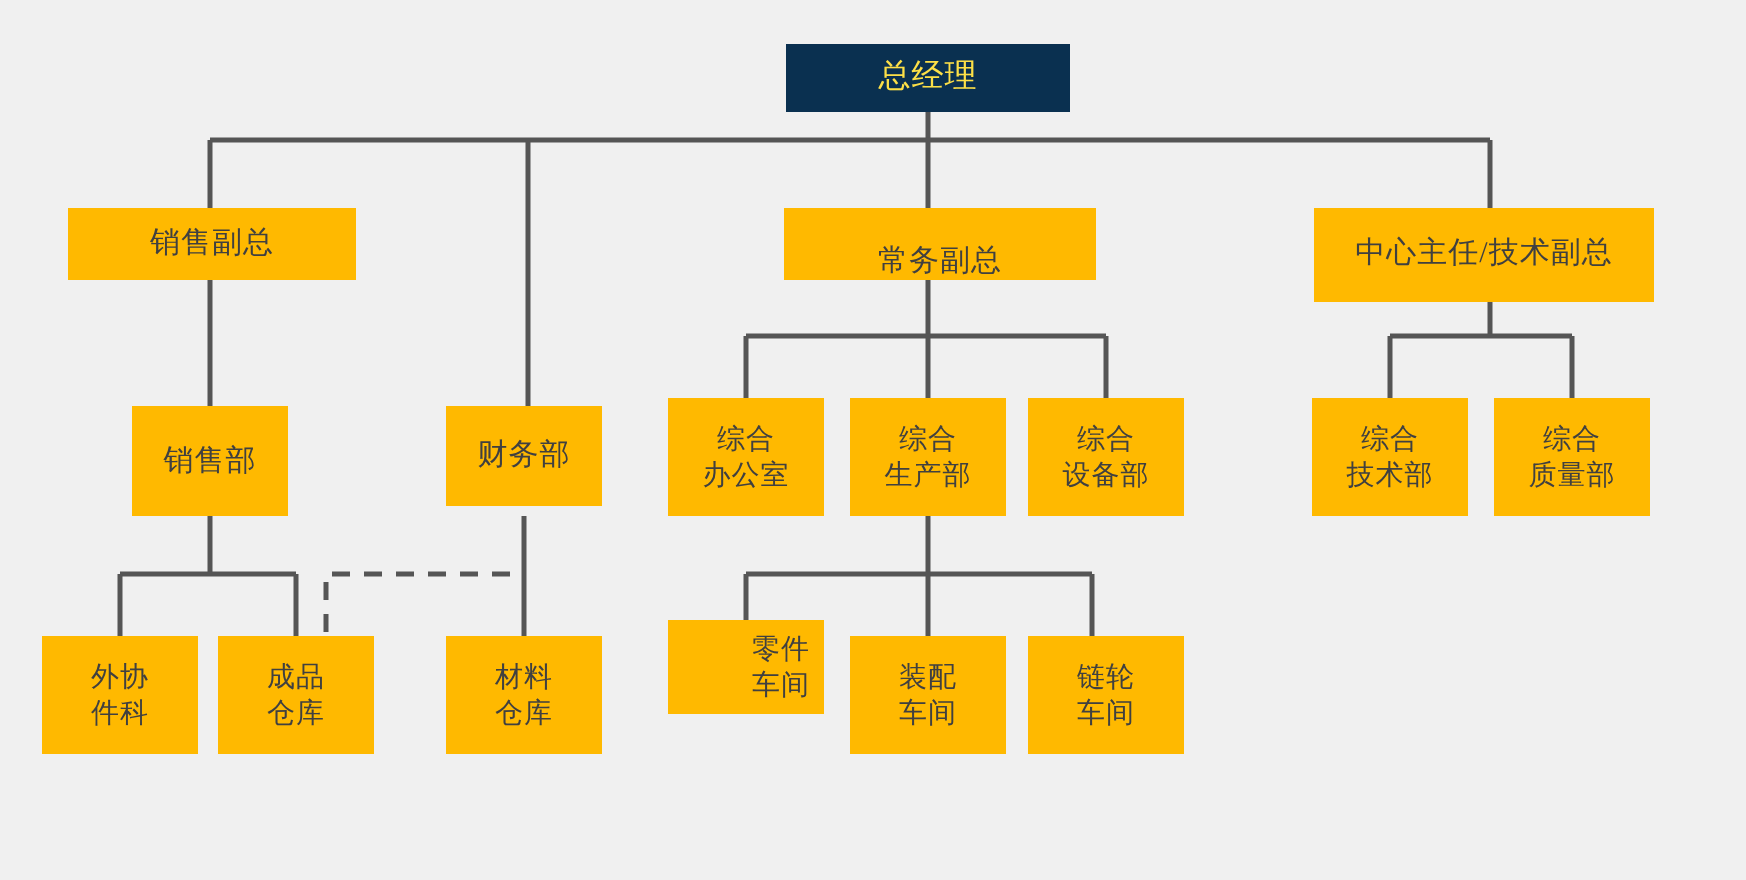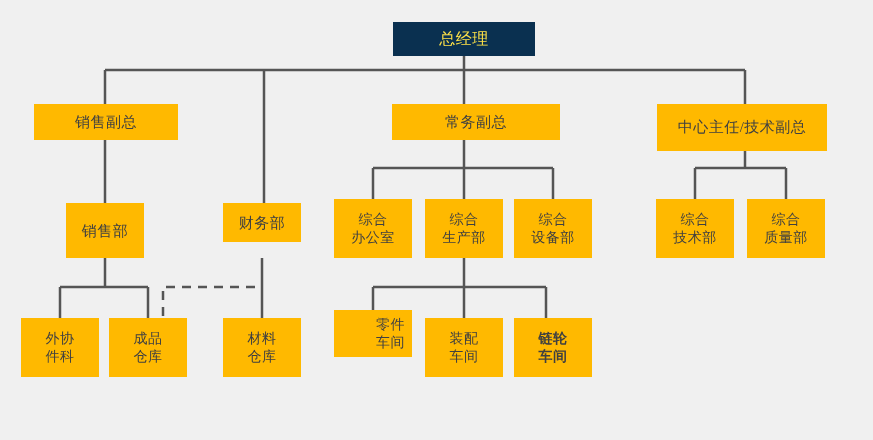--- a/index.html
+++ b/index.html
@@ -103,33 +103,33 @@
   </svg>
 
   <div class="node root s-16" style="left:393px; top:22px; width:142px; height:34px;">
     <span class="lbl">总经理</span>
   </div>
 
   <div class="node amber s-15" style="left:34px; top:104px; width:144px; height:36px;">
     <span class="lbl">销售副总</span>
   </div>
 
-  <div class="node amber s-15" style="left:392px; top:104px; width:168px; height:36px;">
+  <div class="node amber s-15" style="left:392px; top:104px; width:156px; height:36px;align-items:flex-end;">
     <span class="lbl">常务副总</span>
   </div>
 
   <div class="node amber s-15" style="left:657px; top:104px; width:170px; height:47px;font-family:Liberation Serif, serif;">
     <span class="lbl">中心主任/技术副总</span>
   </div>
 
   <div class="node amber s-15" style="left:66px; top:203px; width:78px; height:55px;">
     <span class="lbl">销售部</span>
   </div>
 
-  <div class="node amber s-15" style="left:223px; top:203px; width:78px; height:39px;">
+  <div class="node amber s-15" style="left:223px; top:203px; width:78px; height:50px;">
     <span class="lbl">财务部</span>
   </div>
 
   <div class="node amber s-14" style="left:334px; top:199px; width:78px; height:59px;">
     <span class="lbl">综合
 办公室</span>
   </div>
 
   <div class="node amber s-14" style="left:425px; top:199px; width:78px; height:59px;">
     <span class="lbl">综合
@@ -169,18 +169,18 @@
   <div class="node amber s-14" style="left:334px; top:310px; width:78px; height:47px;padding-left:35px;">
     <span class="lbl">零件
 车间</span>
   </div>
 
   <div class="node amber s-14" style="left:425px; top:318px; width:78px; height:59px;">
     <span class="lbl">装配
 车间</span>
   </div>
 
-  <div class="node amber s-14" style="left:514px; top:318px; width:78px; height:59px;font-weight:bold;">
+  <div class="node amber s-14" style="left:514px; top:318px; width:78px; height:59px;">
     <span class="lbl">链轮
 车间</span>
   </div>
 
 </div>
 
 </body></html>

